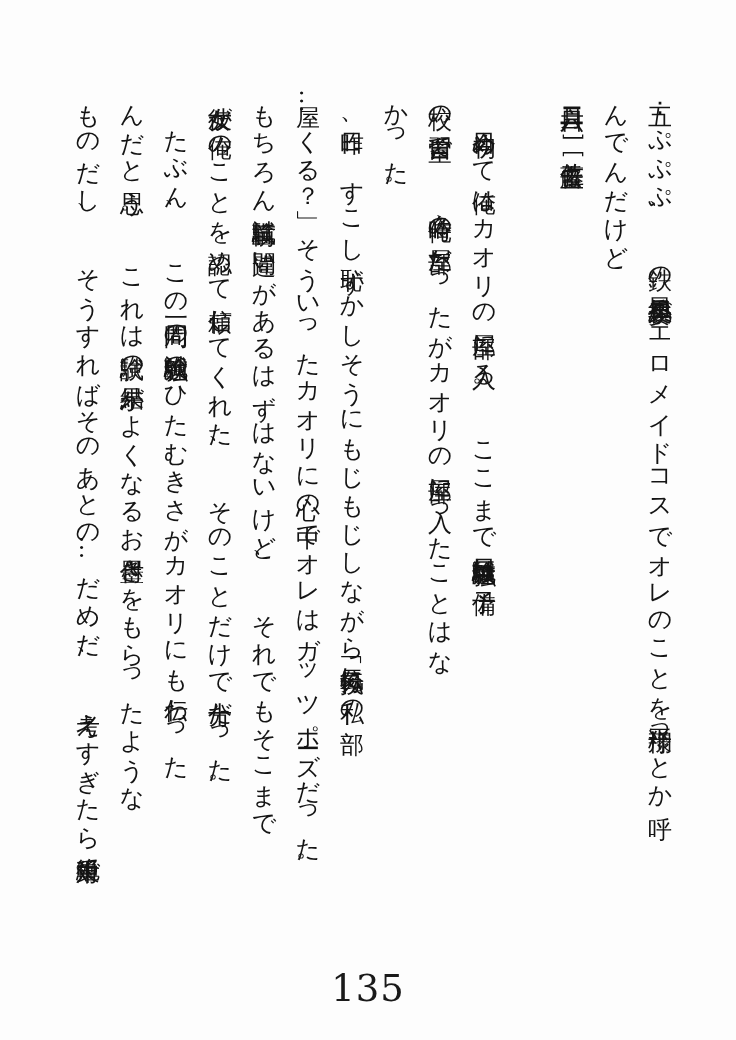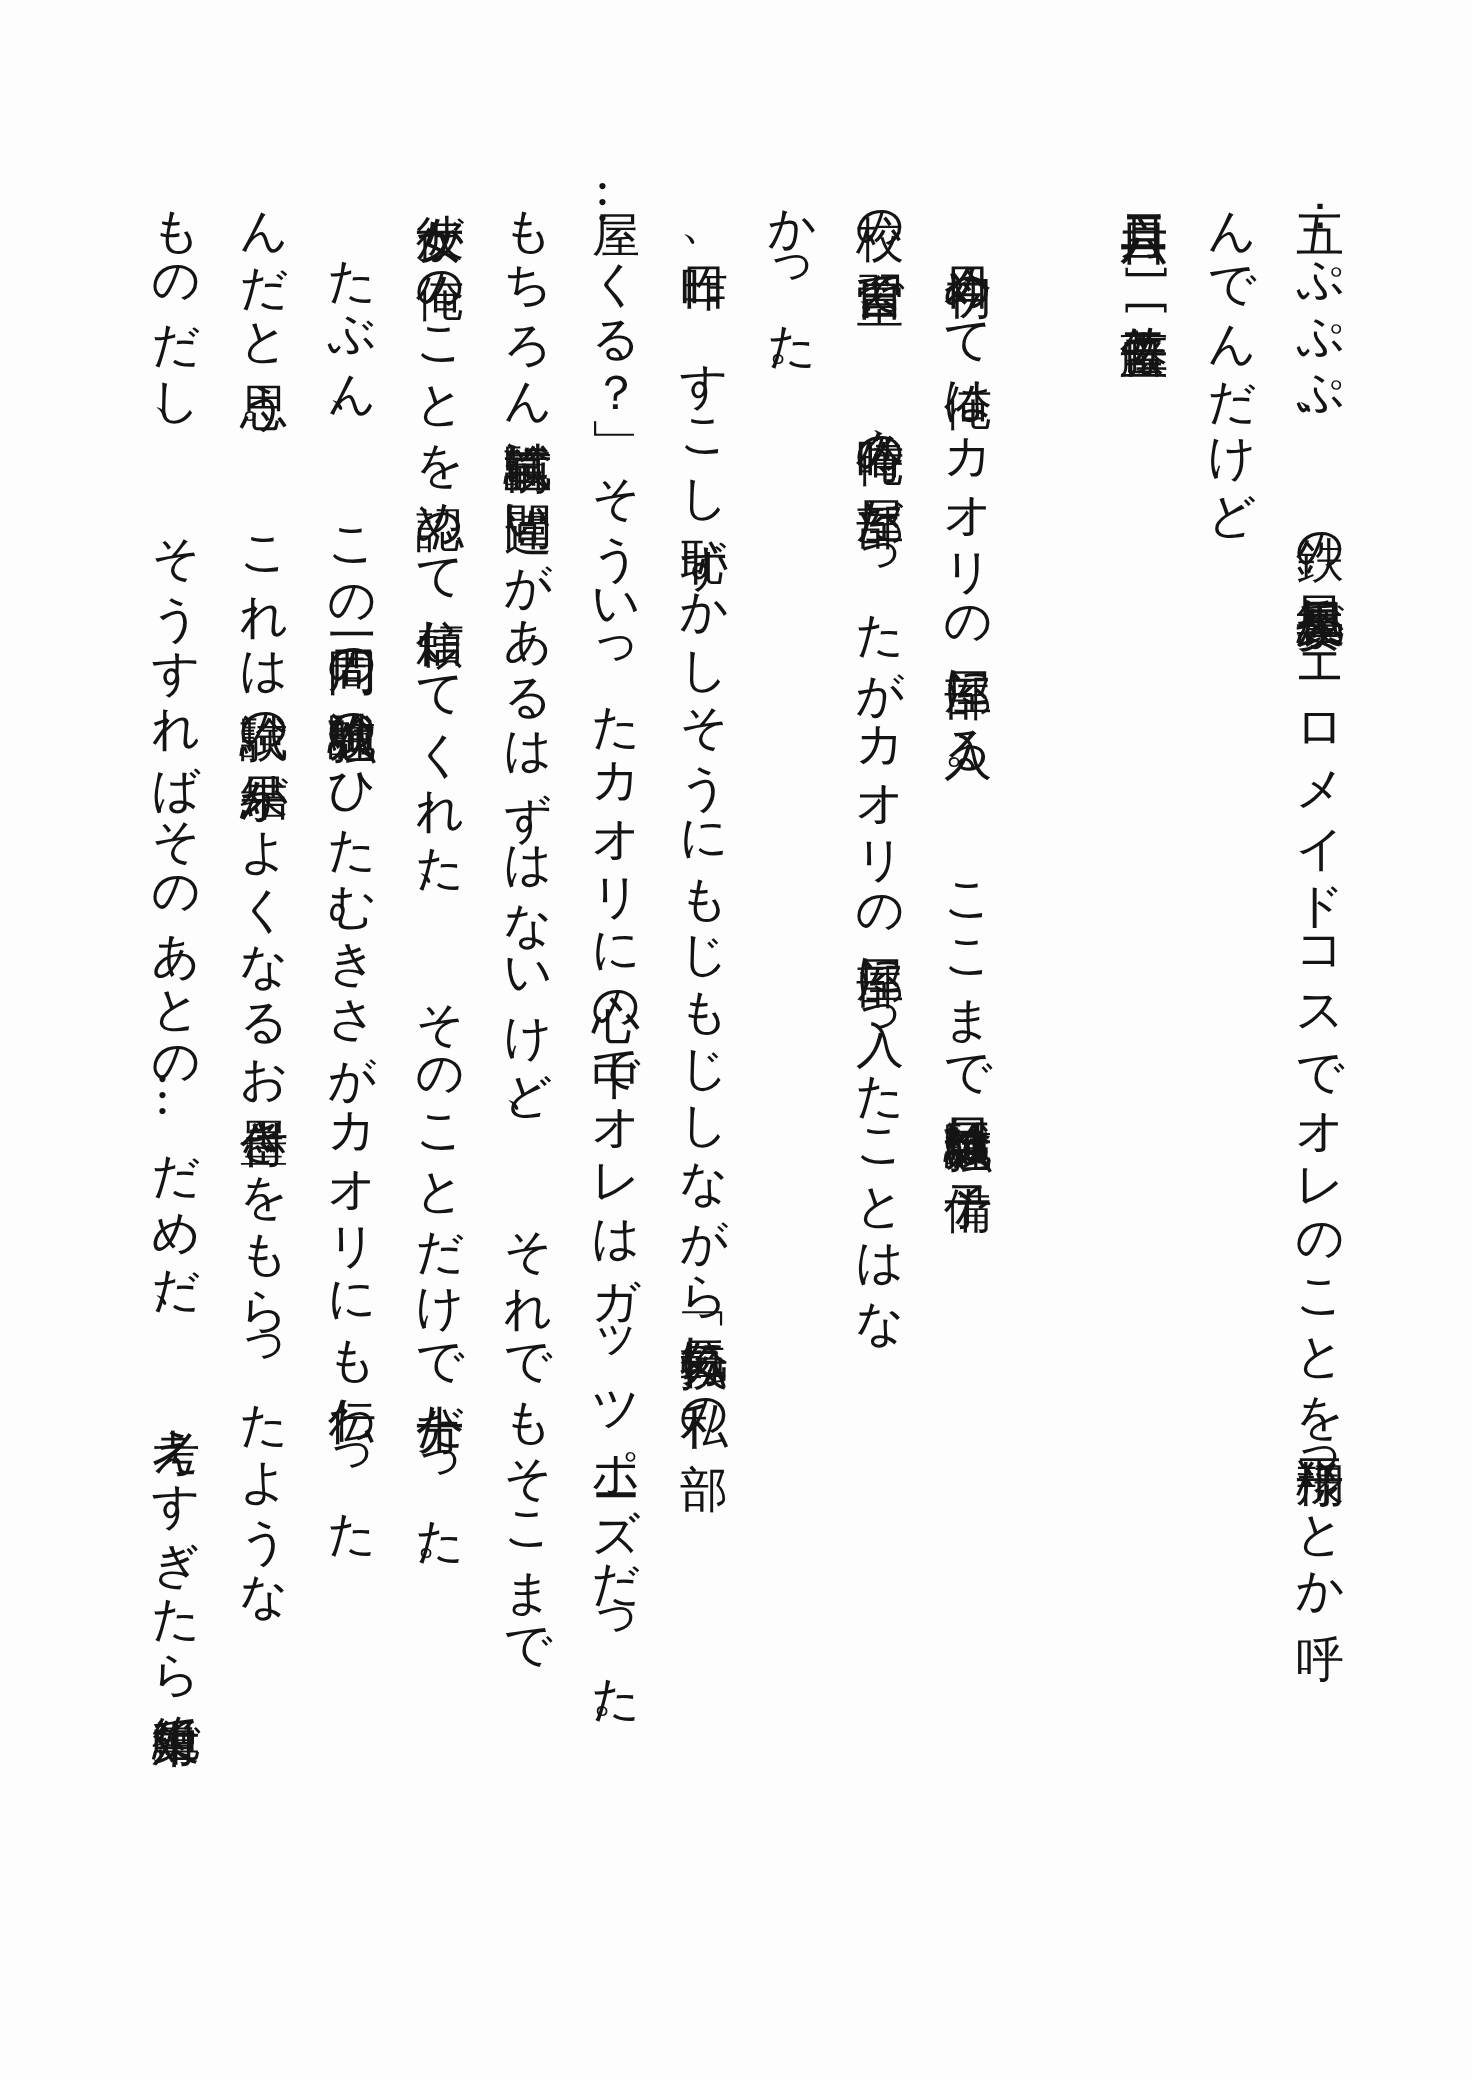--- a/index.html
+++ b/index.html
@@ -67,14 +67,15 @@
     <p class="vline">かった。</p>
     <p class="vline">　昨日、　すこし恥ずかしそうにもじもじしながら「気分転換に私の部</p>
     <p class="vline">屋…くる？」　そういったカオリに心の中でオレはガッツポーズだった。</p>
     <p class="vline">もちろん試験直前に間違いがあるはずはないけど、　それでもそこまで</p>
     <p class="vline">彼女が俺のことを認めて信頼してくれた、　そのことだけで十分だった。</p>
     <p class="vline">　たぶん、　この一周間の試験勉強のひたむきさがカオリにも伝わった</p>
     <p class="vline">んだと思う。　これは試験の結果がよくなるお墨付きをもらったような</p>
     <p class="vline">ものだし、　そうすればそのあとの…だめだ、　考えすぎたら絶対集中で</p>
   </div>
 
+  <div class="page-number">135</div>
 
 </div>
 
 </body></html>

